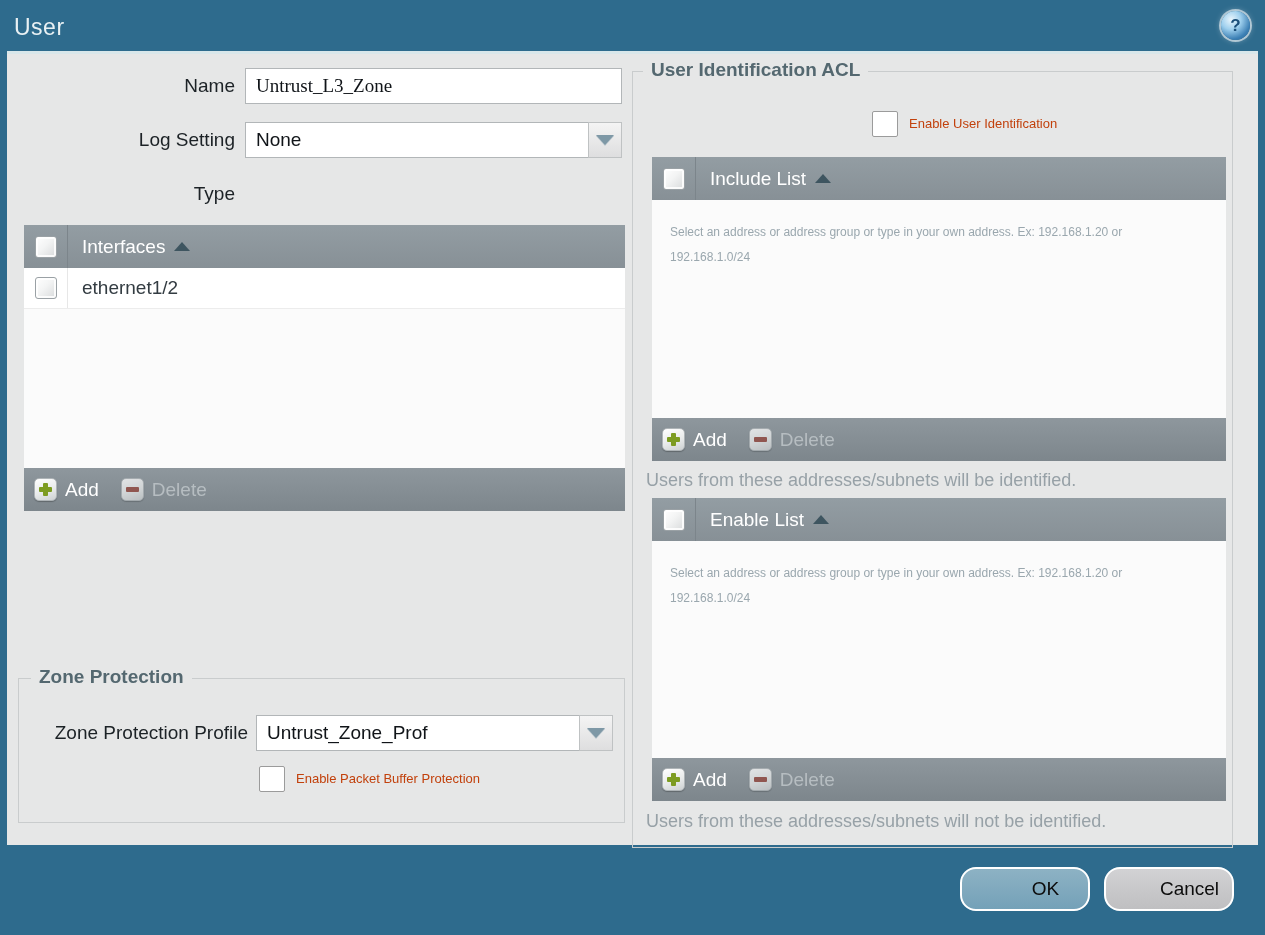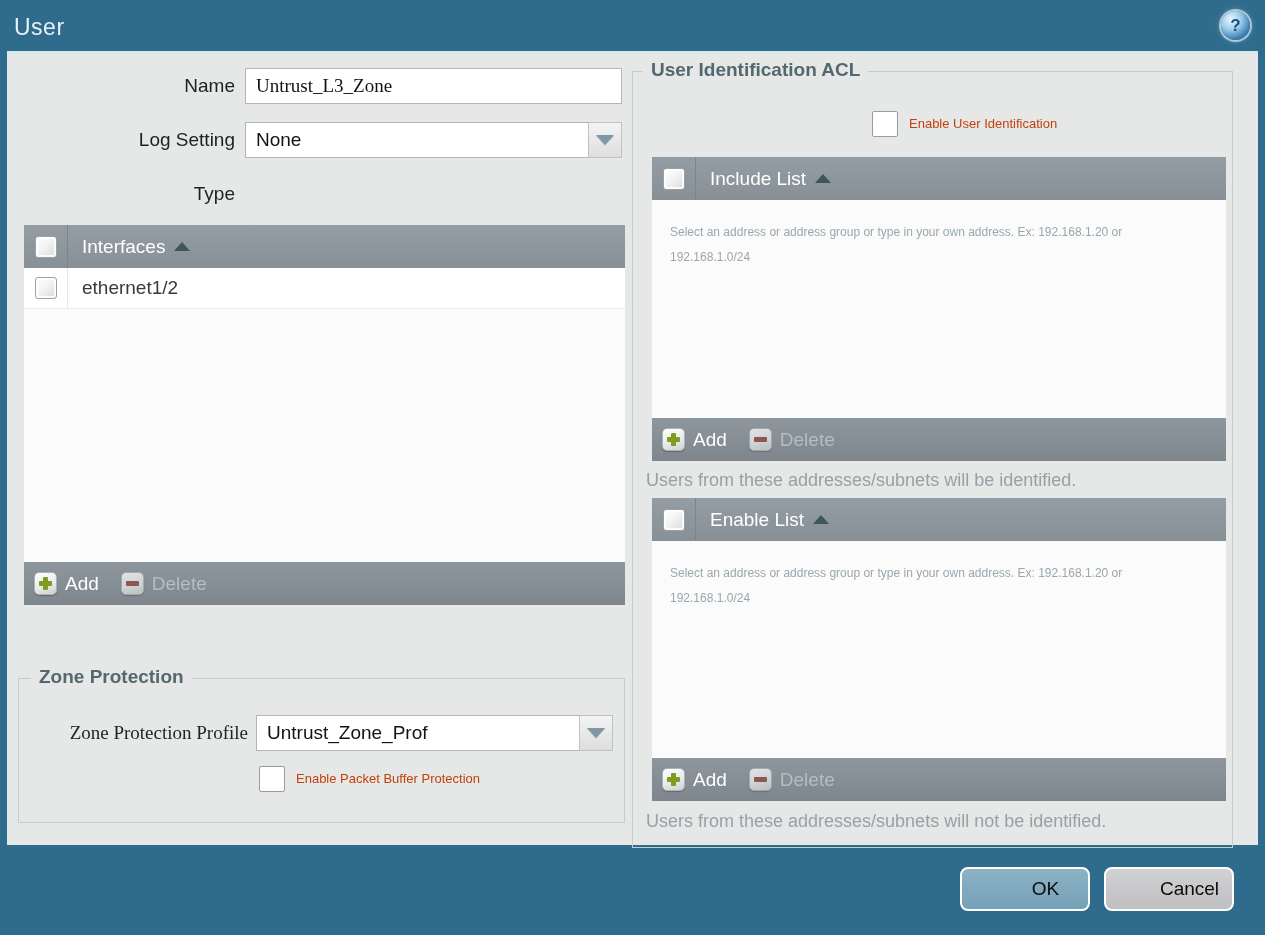--- a/index.html
+++ b/index.html
@@ -123,21 +123,21 @@
   
   .fieldset {
     position:absolute; border:1px solid #c9cccd;
   }
   .legend {
     position:absolute; top:-13px; left:12px; background:#e6e7e7;
     padding:0 8px; font-size:19px; font-weight:bold; color:#546870;
   }
   
   .btn {
-    position:absolute; width:130px; height:44px; border-radius:8px;
+    position:absolute; width:130px; height:44px; border-radius:16px;
     border:2px solid #ffffff; font-size:19px; color:#0c0c0c;
     display:flex; align-items:center; justify-content:center; cursor:pointer;
     font-family:"Liberation Sans",sans-serif;
     padding-left:41px;
   }
   .btn-ok { left:960px; top:867px; background:linear-gradient(#8db2c4,#74a1b8); }
   .btn-cancel { left:1104px; top:867px; background:linear-gradient(#d2d2d4,#bfbfc1); }
 </style>
 </head>
 <body>
@@ -161,21 +161,21 @@
   <div class="flabel" style="left:0;top:122px;width:228px;">Type</div>
 
   <div class="panel" style="left:11px;top:171px;width:607px;">
     <div class="panel-header">
       <div class="hdr-cbcell">
         <div class="cb-bevel"></div>
       </div>
       <div class="hdr-title">Interfaces</div>
       <div class="sort-asc"></div>
     </div>
-    <div class="panel-body" style="height:294px;">
+    <div class="panel-body" style="height:200px;">
       <div class="prow">
         <div class="prow-cbcell">
           <div class="cb-bevel"></div>
         </div>
         <div class="prow-text">ethernet1/2</div>
       </div>
     </div>
     <div class="panel-footer">
       <div class="add-btn">
         <div class="icon-sq plus-icon"></div>
@@ -183,21 +183,21 @@
       </div>
       <div class="del-btn">
         <div class="icon-sq minus-icon" style="opacity:.75;"></div>
         <span class="del-label">Delete</span>
       </div>
     </div>
   </div>
 
   <div class="fieldset" style="left:11px;top:624px;width:607px;height:145px;">
     <div class="legend">Zone Protection</div>
-    <div class="flabel" style="left:0;top:36px;width:229px;font-family:Liberation Serif, serif;">Zone Protection Profile</div>
+    <div class="flabel" style="left:0;top:36px;width:229px;">Zone Protection Profile</div>
     <div class="combo" style="left:237px;top:36px;width:357px;">
       <div class="combo-text">Untrust_Zone_Prof</div>
       <div class="combo-btn">
         <div class="tri-down"></div>
       </div>
     </div>
     <div style="position:absolute;left:240px;top:87px;display:flex;gap:11px;align-items:center;">
       <div class="checkbox cb26"></div>
       <div class="cblabel">Enable Packet Buffer Protection</div>
     </div>

